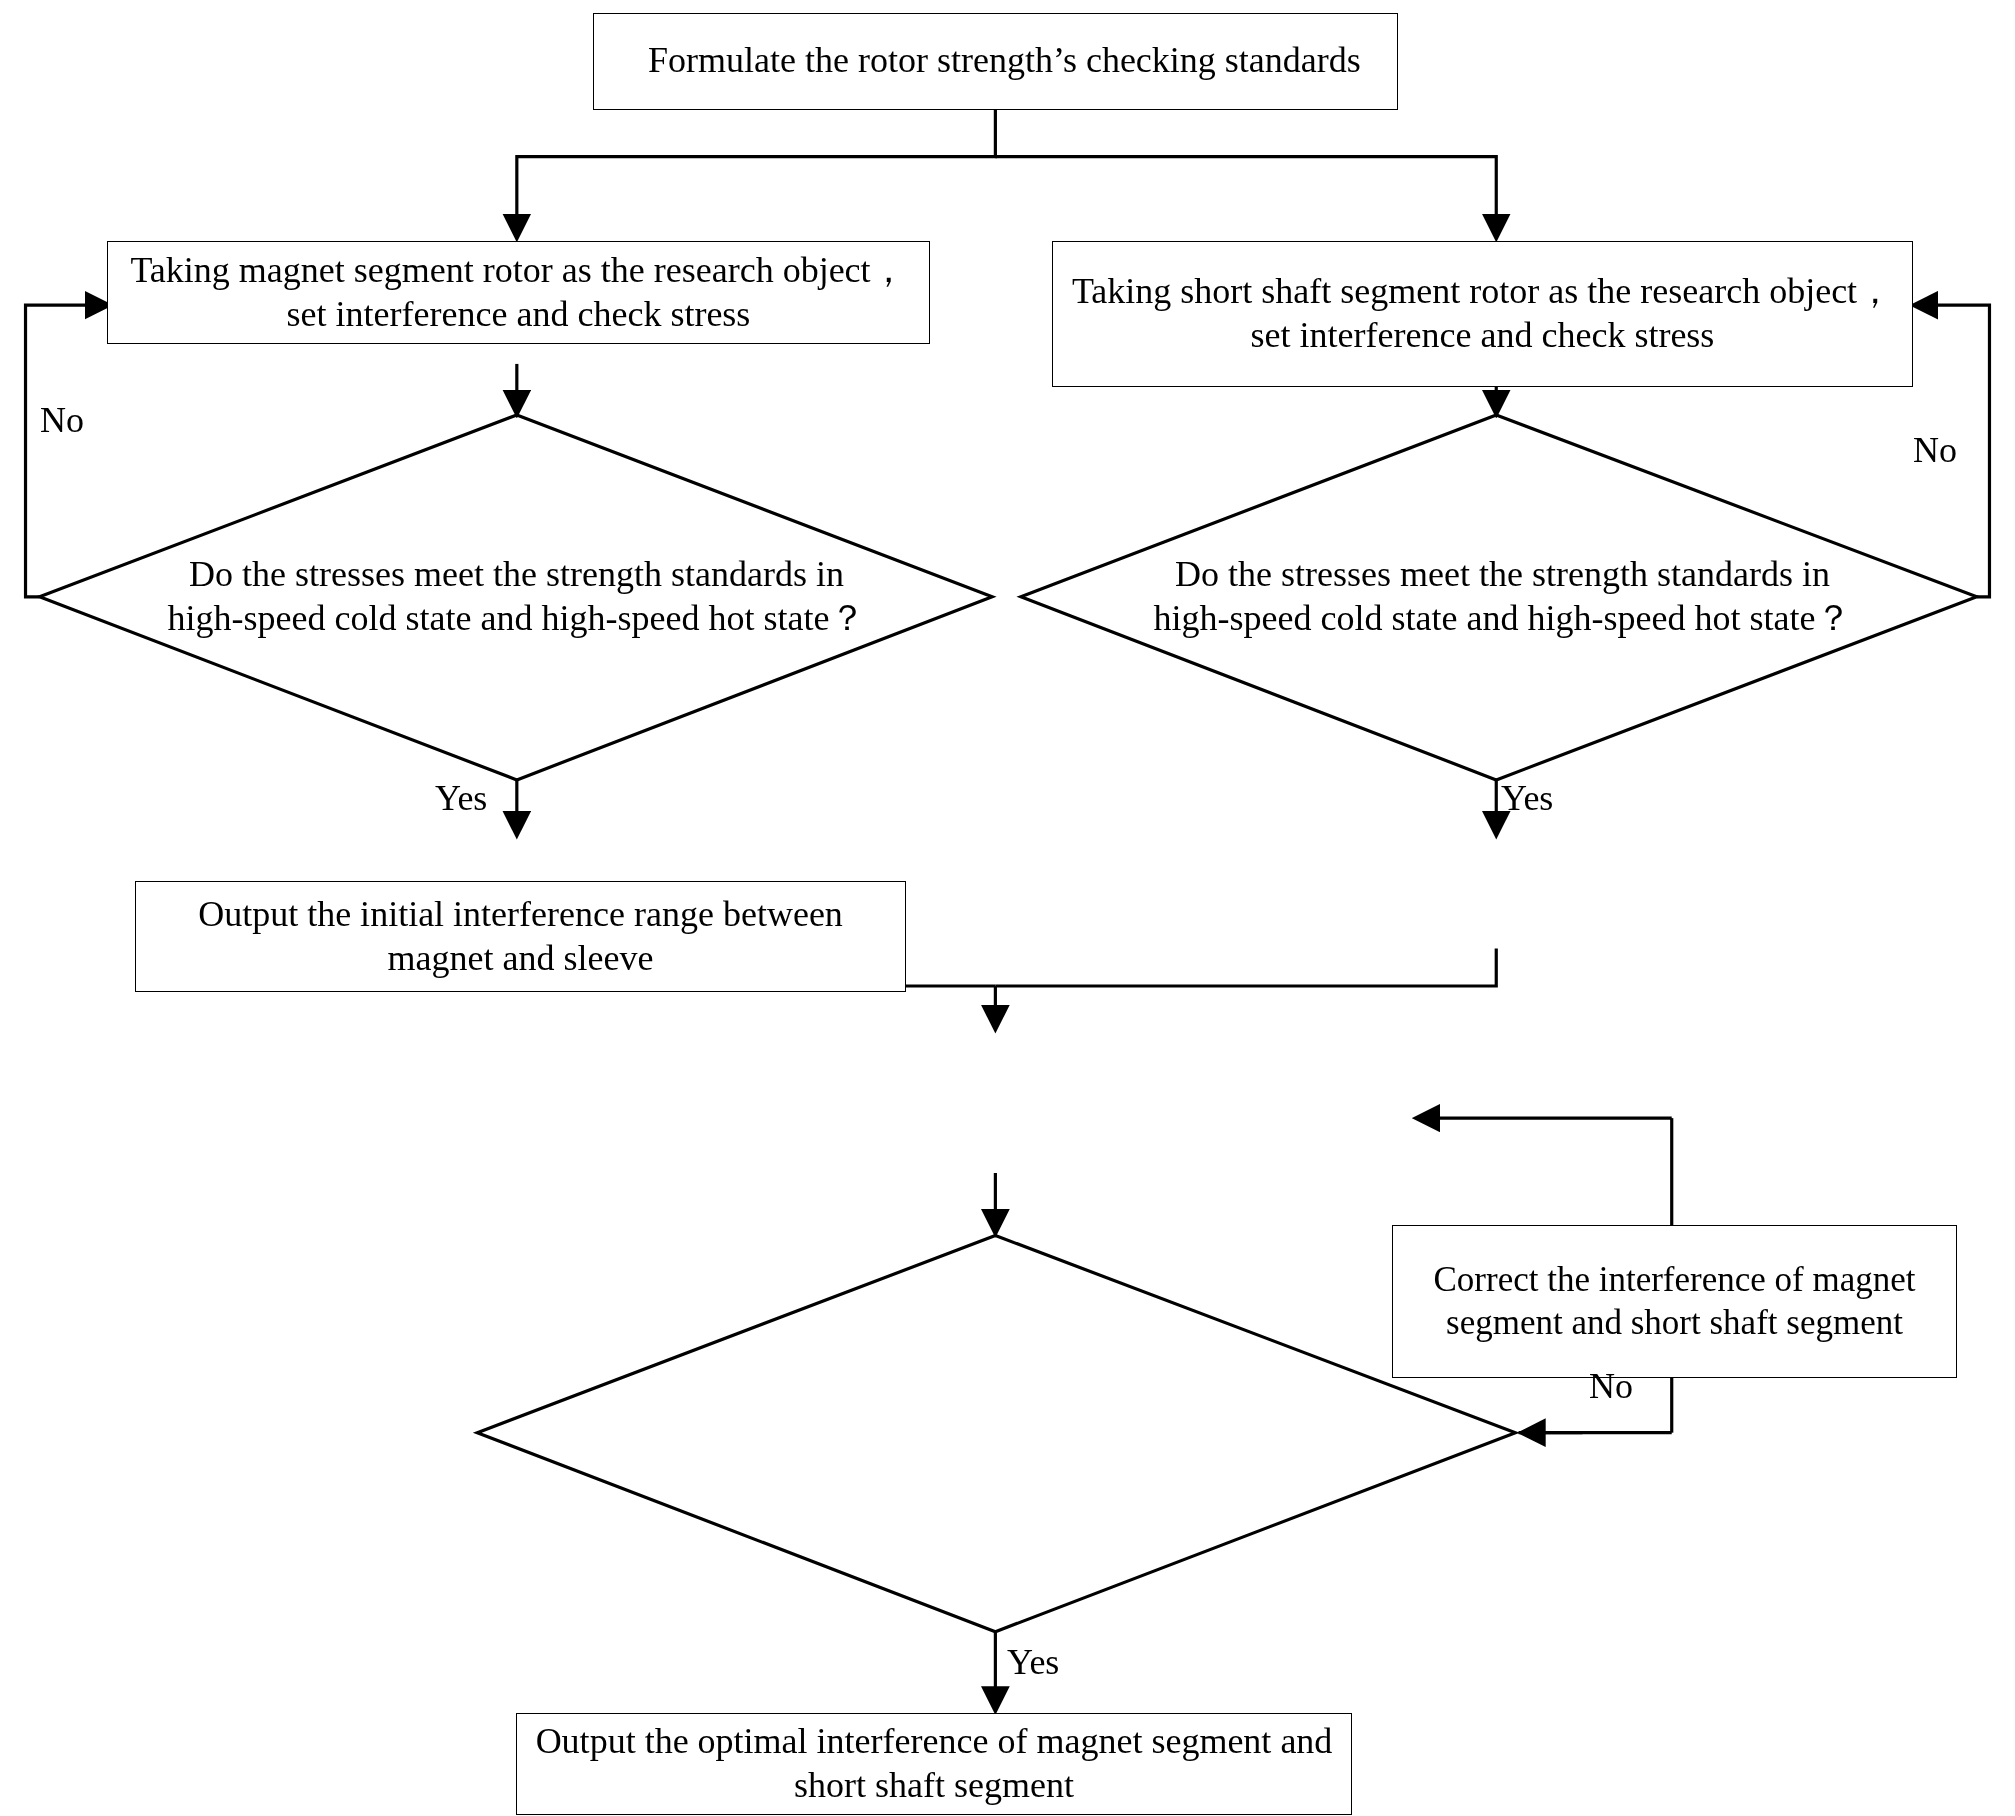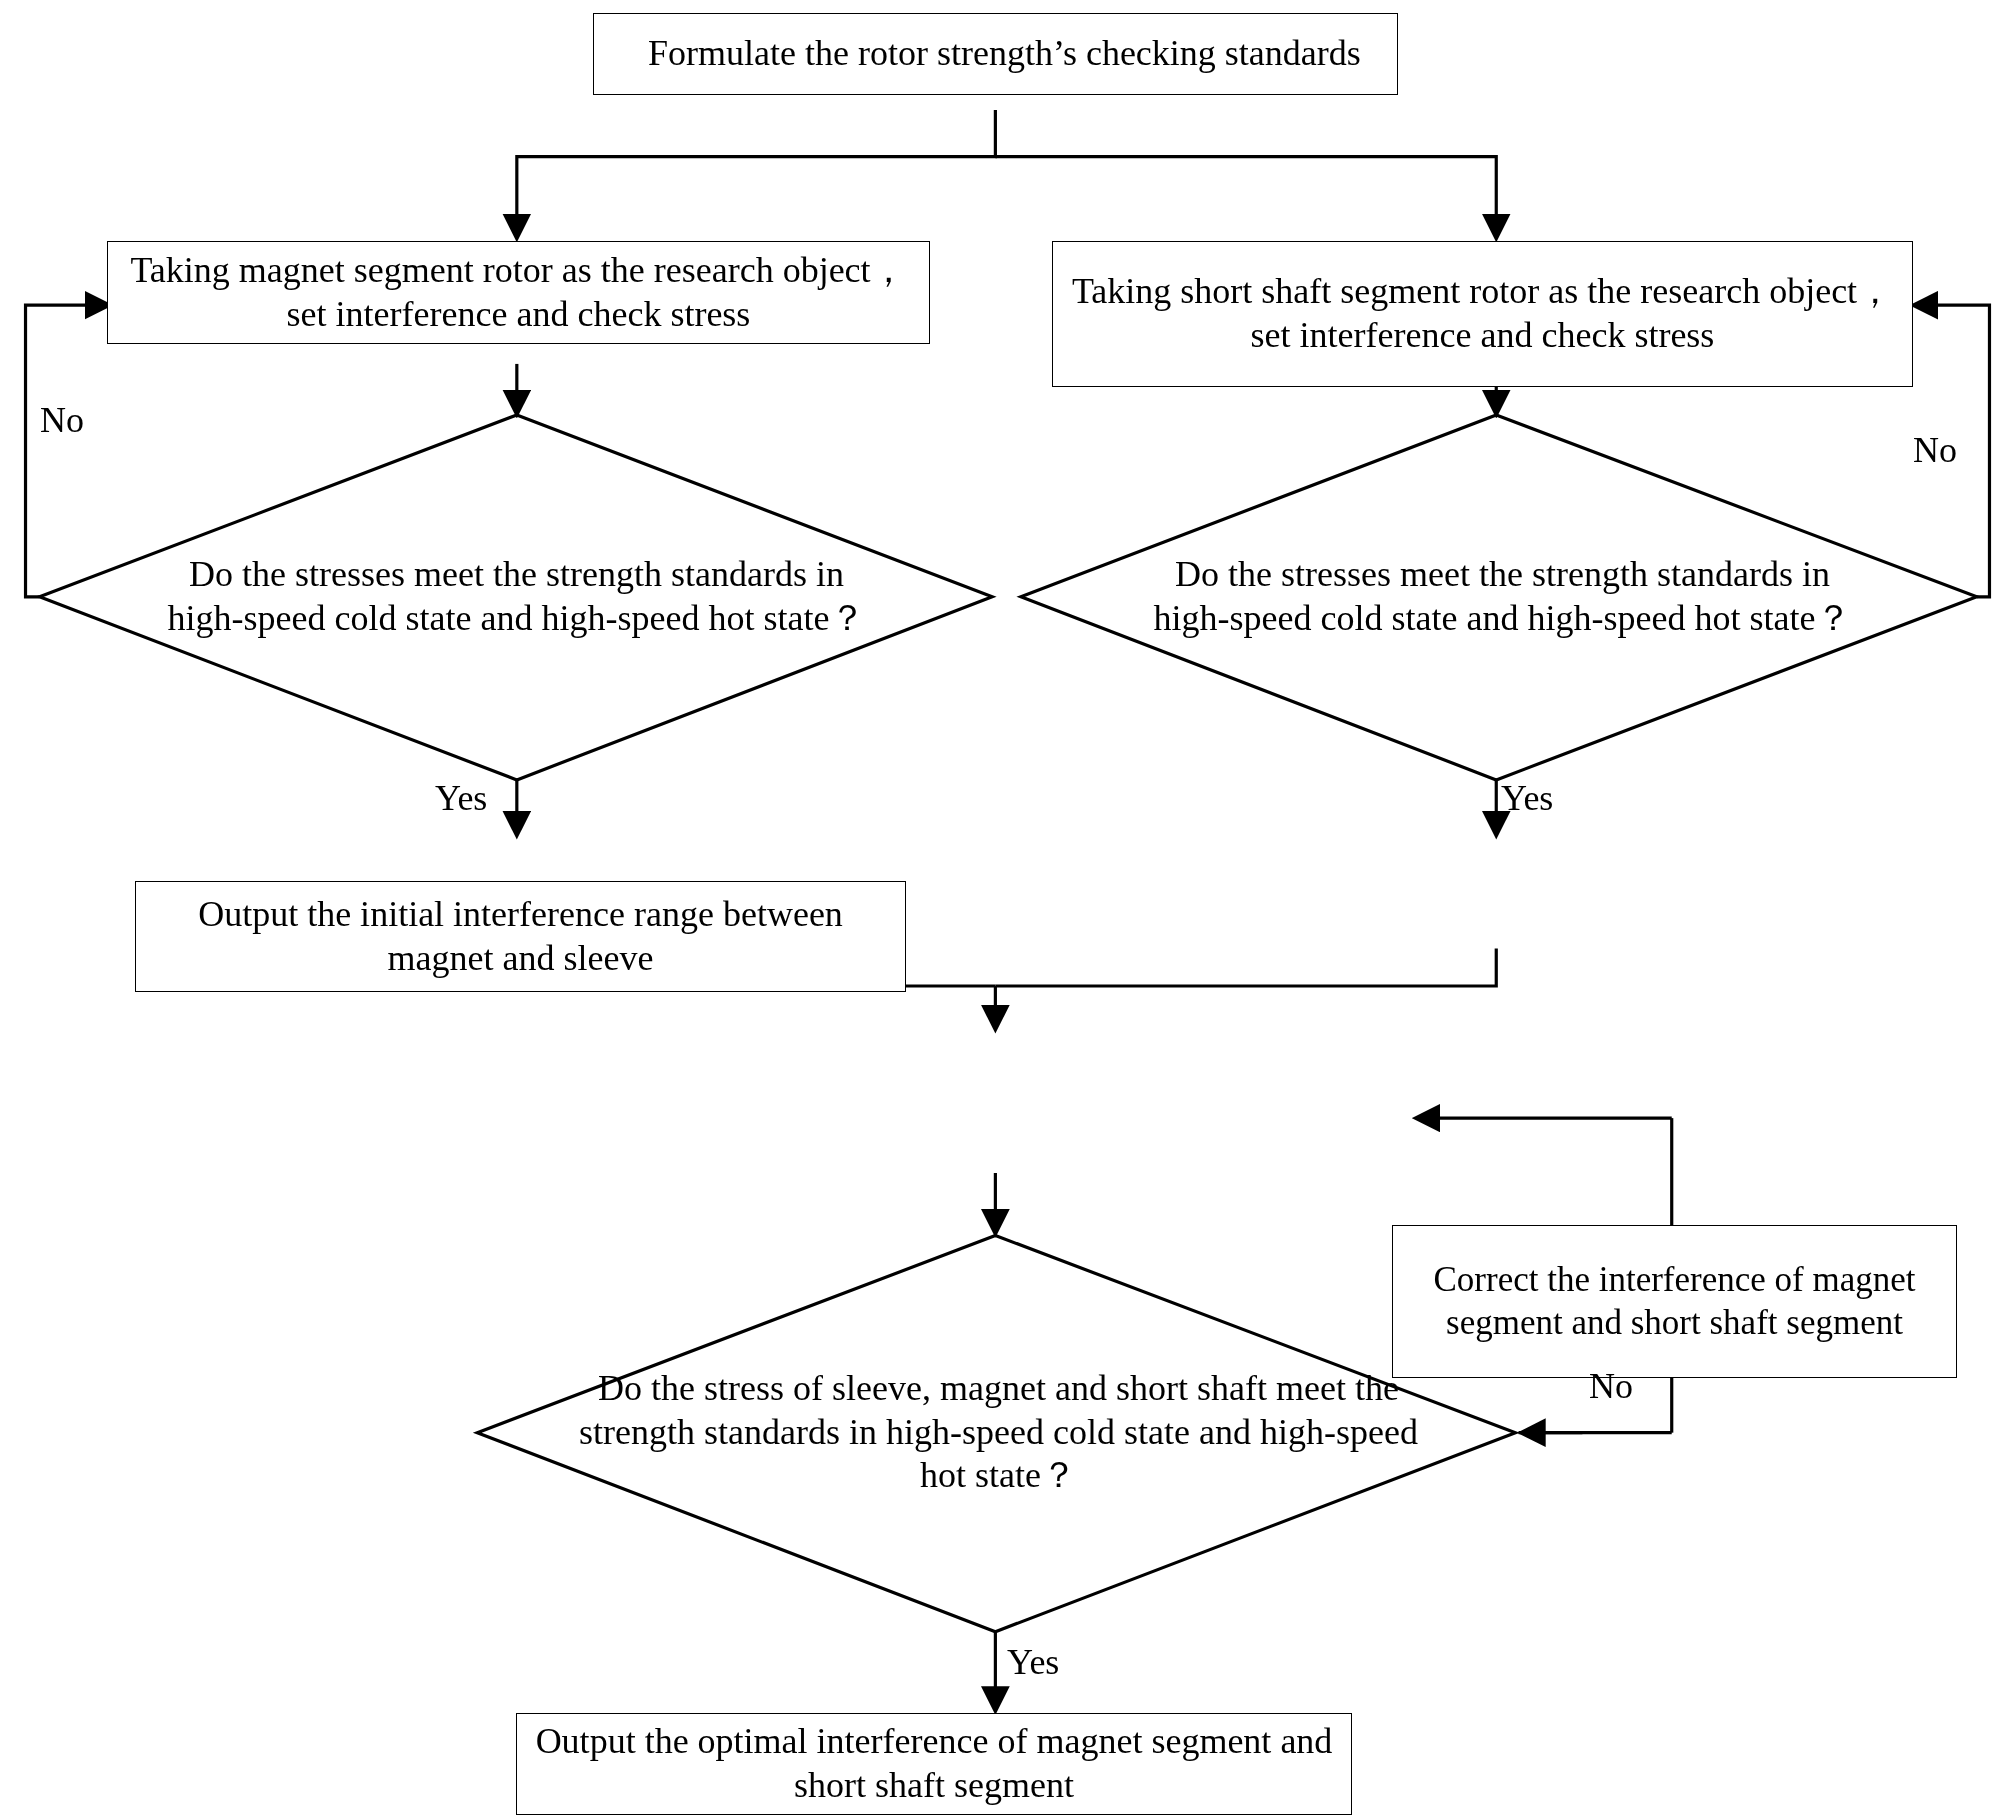--- a/index.html
+++ b/index.html
@@ -104,21 +104,21 @@
       <path d="M 2620 2245 L 2620 2072"></path>
       <path d="M 2620 1925 L 2620 1752"></path>
       <path d="M 2620 1752 L 2220 1752" marker-end="url(#arrow)"></path>
 
       <path d="M 2480 2245 L 2385 2245" marker-end="url(#arrow)"></path>
 
       <path d="M 1560 2557 L 1560 2680" marker-end="url(#arrow)"></path>
     </g>
   </svg>
 
-  <div class="node proc fs-top" style="left:593px; top:12.8px; width:805px; height:82px;padding-left:28px;">
+  <div class="node proc fs-top" style="left:593px; top:12.8px; width:805px; height:97px;padding-left:28px;">
     <span>Formulate the rotor strength’s checking standards</span>
   </div>
 
   <div class="node proc fs-proc" style="left:107px; top:241px; width:823px; height:103px;">
     <span>Taking magnet segment rotor as the research object， set interference and check stress</span>
   </div>
 
   <div class="node proc fs-proc" style="left:1052px; top:241px; width:861px; height:146px;">
     <span>Taking short shaft segment rotor as the research object， set interference and check stress</span>
   </div>
@@ -134,23 +134,20 @@
   <div class="node proc fs-proc" style="left:135px; top:837px; width:771px; height:111px;margin-top:44px;">
     <span>Output the initial interference range between magnet and sleeve</span>
   </div>
 
 
 
   <div class="node proc fs-correct" style="left:1392px; top:1225px; width:565px; height:153px;">
     <span>Correct the interference of magnet segment and short shaft segment</span>
   </div>
 
-  <div class="node diamond-text fs-diamond" style="left:555px; top:1340px; width:887px; height:185px;">
-    <span>Do the stress of sleeve, magnet and short shaft meet the strength standards in high-speed cold state and high-speed hot state？</span>
-  </div>
 
   <div class="node proc fs-proc" style="left:516px; top:1713px; width:836px; height:102px;">
     <span>Output the optimal interference of magnet segment and short shaft segment</span>
   </div>
 
   <div class="edge-label fs-label" style="left:40px; top:399px;">
     <span>No</span>
   </div>
 
   <div class="edge-label fs-label" style="left:1913px; top:429px;">

